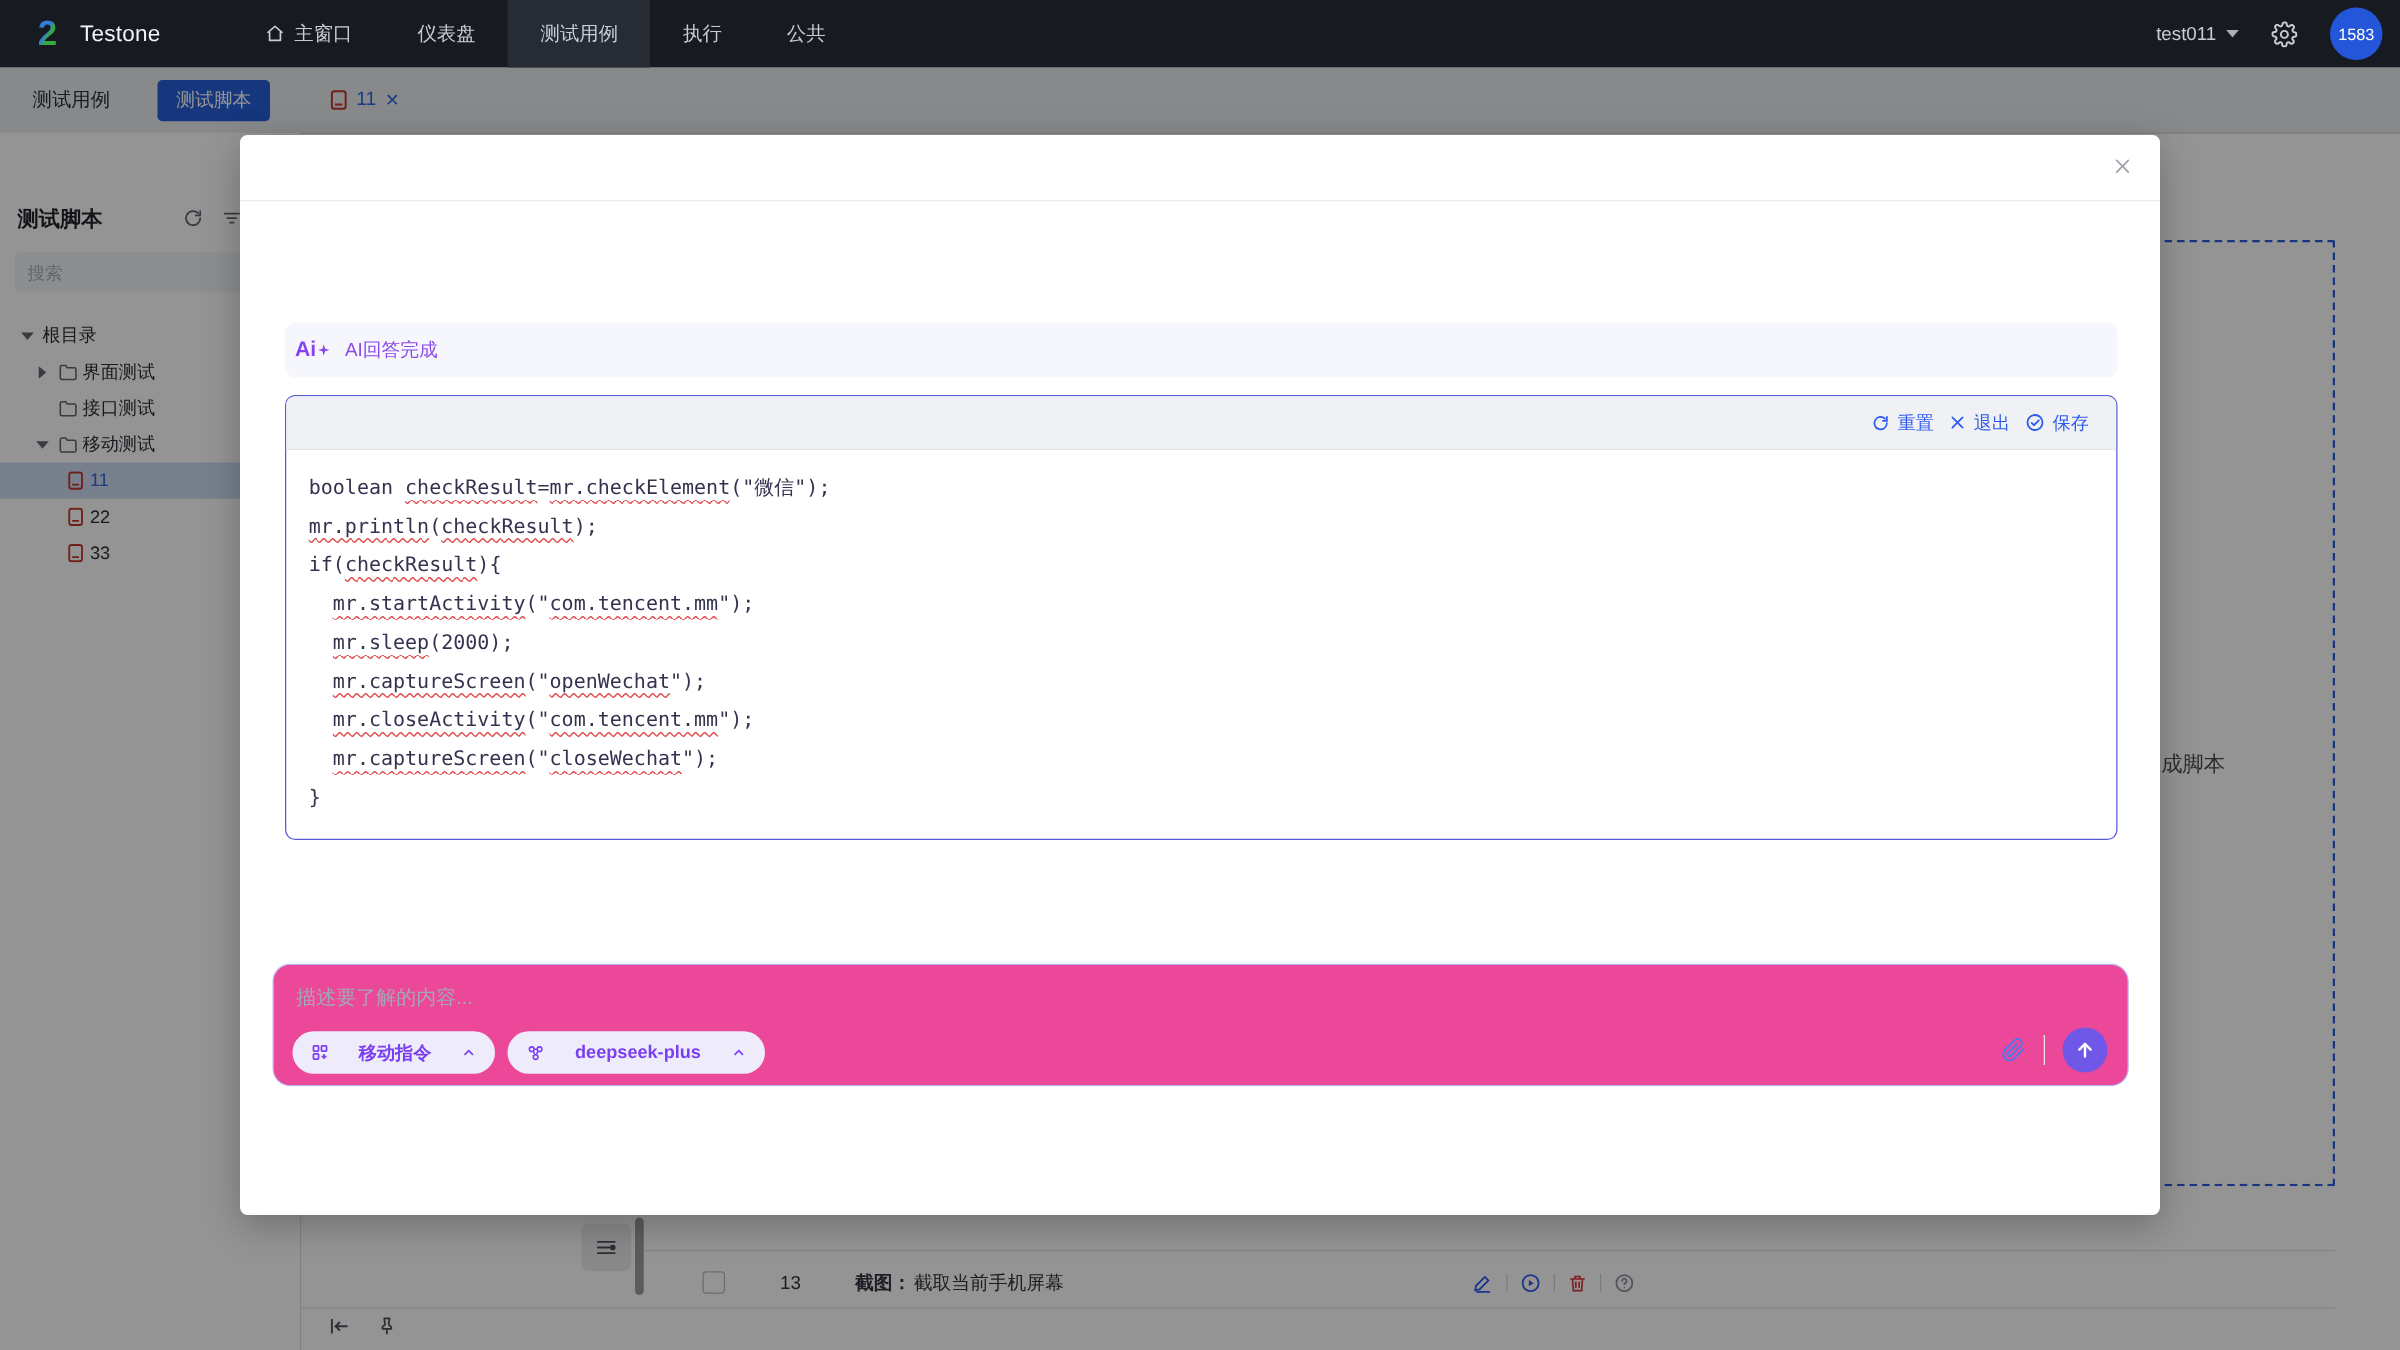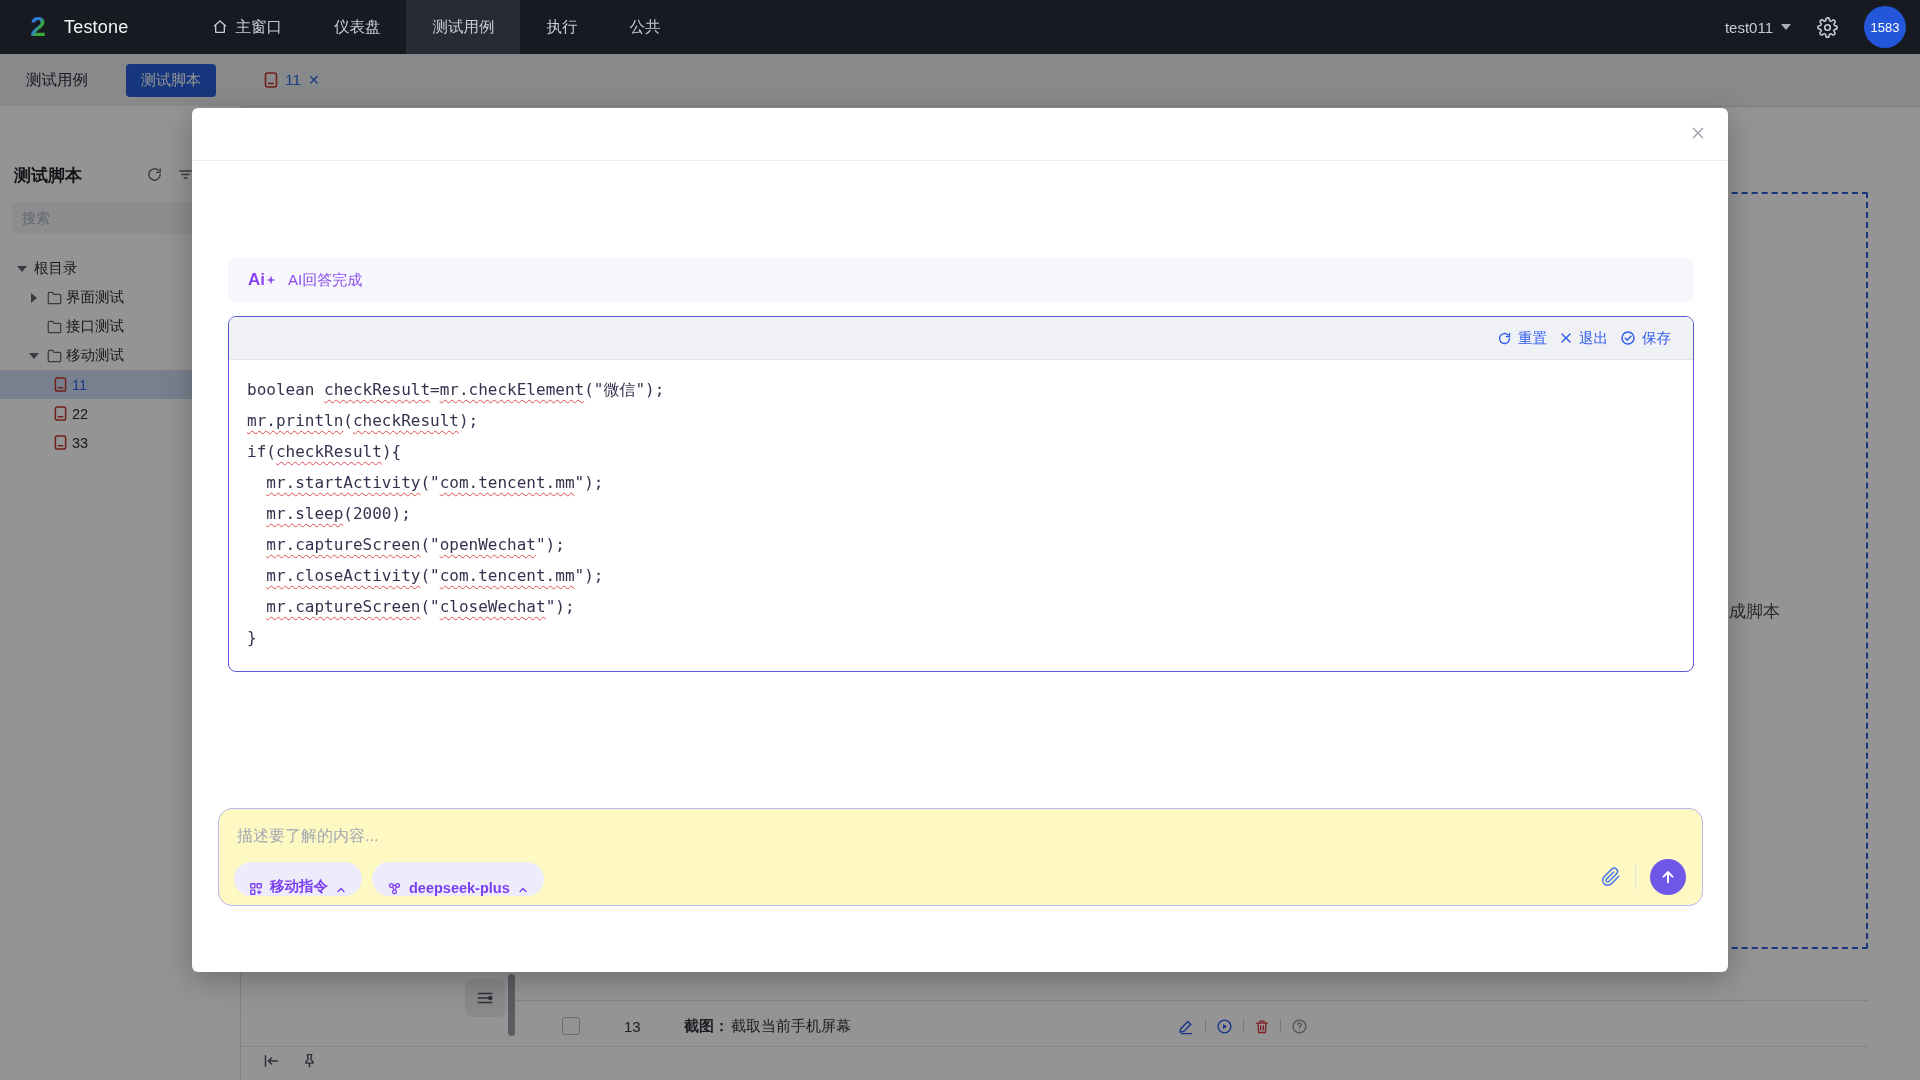--- a/index.html
+++ b/index.html
@@ -116,21 +116,21 @@
     position:absolute;top:90px;right:23px;height:44px;line-height:44px;
     background:#dcdcf8;border-radius:10px;padding:0 20px;
     font-size:16px;color:#3f3f5c;white-space:nowrap;
   }
 
   .status-row{
     position:absolute;top:150px;left:36px;width:1466px;height:44px;background:#f6f7fc;border-radius:8px;
     display:flex;align-items:center;
   }
   .ai-logo{
-    margin-left:20px;font-weight:800;font-size:17px;
+    margin-left:8px;font-weight:800;font-size:17px;
     background:linear-gradient(100deg,#7a3ff2,#a43ff2);
     -webkit-background-clip:text;background-clip:text;color:transparent;display:flex;align-items:center;justify-content:center;
   }
   .ai-star{color:#8b49ec;margin-left:1px;}
   .status-text{margin-left:12px;font-size:15px;color:#8b49ec;}
 
   .code-panel{
     position:absolute;top:208px;left:36px;width:1466px;height:356px;box-sizing:border-box;
     border:1.5px solid #5a5ad6;border-radius:8px;background:#fff;overflow:hidden;
   }
@@ -143,31 +143,31 @@
   .code-line{
     font-family:"DejaVu Sans Mono","Liberation Mono",monospace;
     font-size:16px;line-height:31px;color:#33334f;white-space:pre;
   }
   .wavy{
     text-decoration:underline;text-decoration-style:wavy;text-decoration-color:#e14b4b;
     text-decoration-thickness:1px;text-underline-offset:4px;text-decoration-skip-ink:none;
   }
 
   .prompt-panel{
-    position:absolute;top:700px;left:26px;width:1485px;height:98px;box-sizing:border-box;
-    border:1.5px solid #bdb5f2;border-radius:14px;background:#fef9c3;
+    position:absolute;top:663px;left:26px;width:1485px;height:98px;box-sizing:border-box;
+    border:1.5px solid #bdb5f2;border-radius:14px;background:#ec4899;
   }
   .prompt-input{
     position:absolute;top:10px;left:16px;width:1200px;height:32px;border:none;outline:none;
     font-size:16px;color:#2a2f36;font-family:"Liberation Sans","DejaVu Sans",sans-serif;background:transparent;
   }
   .prompt-input::placeholder{color:#a2a8b4;}
   .chips{position:absolute;left:15px;top:53px;display:flex;gap:10px;}
   .chip{
-    display:flex;align-items:flex-end;gap:7px;background:#eeebfb;border-radius:17px;
+    display:flex;align-items:center;gap:24px;background:#eeebfb;border-radius:17px;
     padding:0 15px;height:34px;color:#7b3ff2;font-size:14.5px;font-weight:700;cursor:pointer;
   }
   .prompt-right{position:absolute;right:16px;top:50px;display:flex;align-items:center;gap:14px;}
   .clip{color:#4a78ee;cursor:pointer;}
   .vdiv{width:1px;height:24px;background:#e3e3e6;}
   .send-btn{
     width:36px;height:36px;border-radius:50%;background:#6f58e8;display:flex;align-items:center;
     justify-content:center;color:#fff;cursor:pointer;
   }
 </style>

